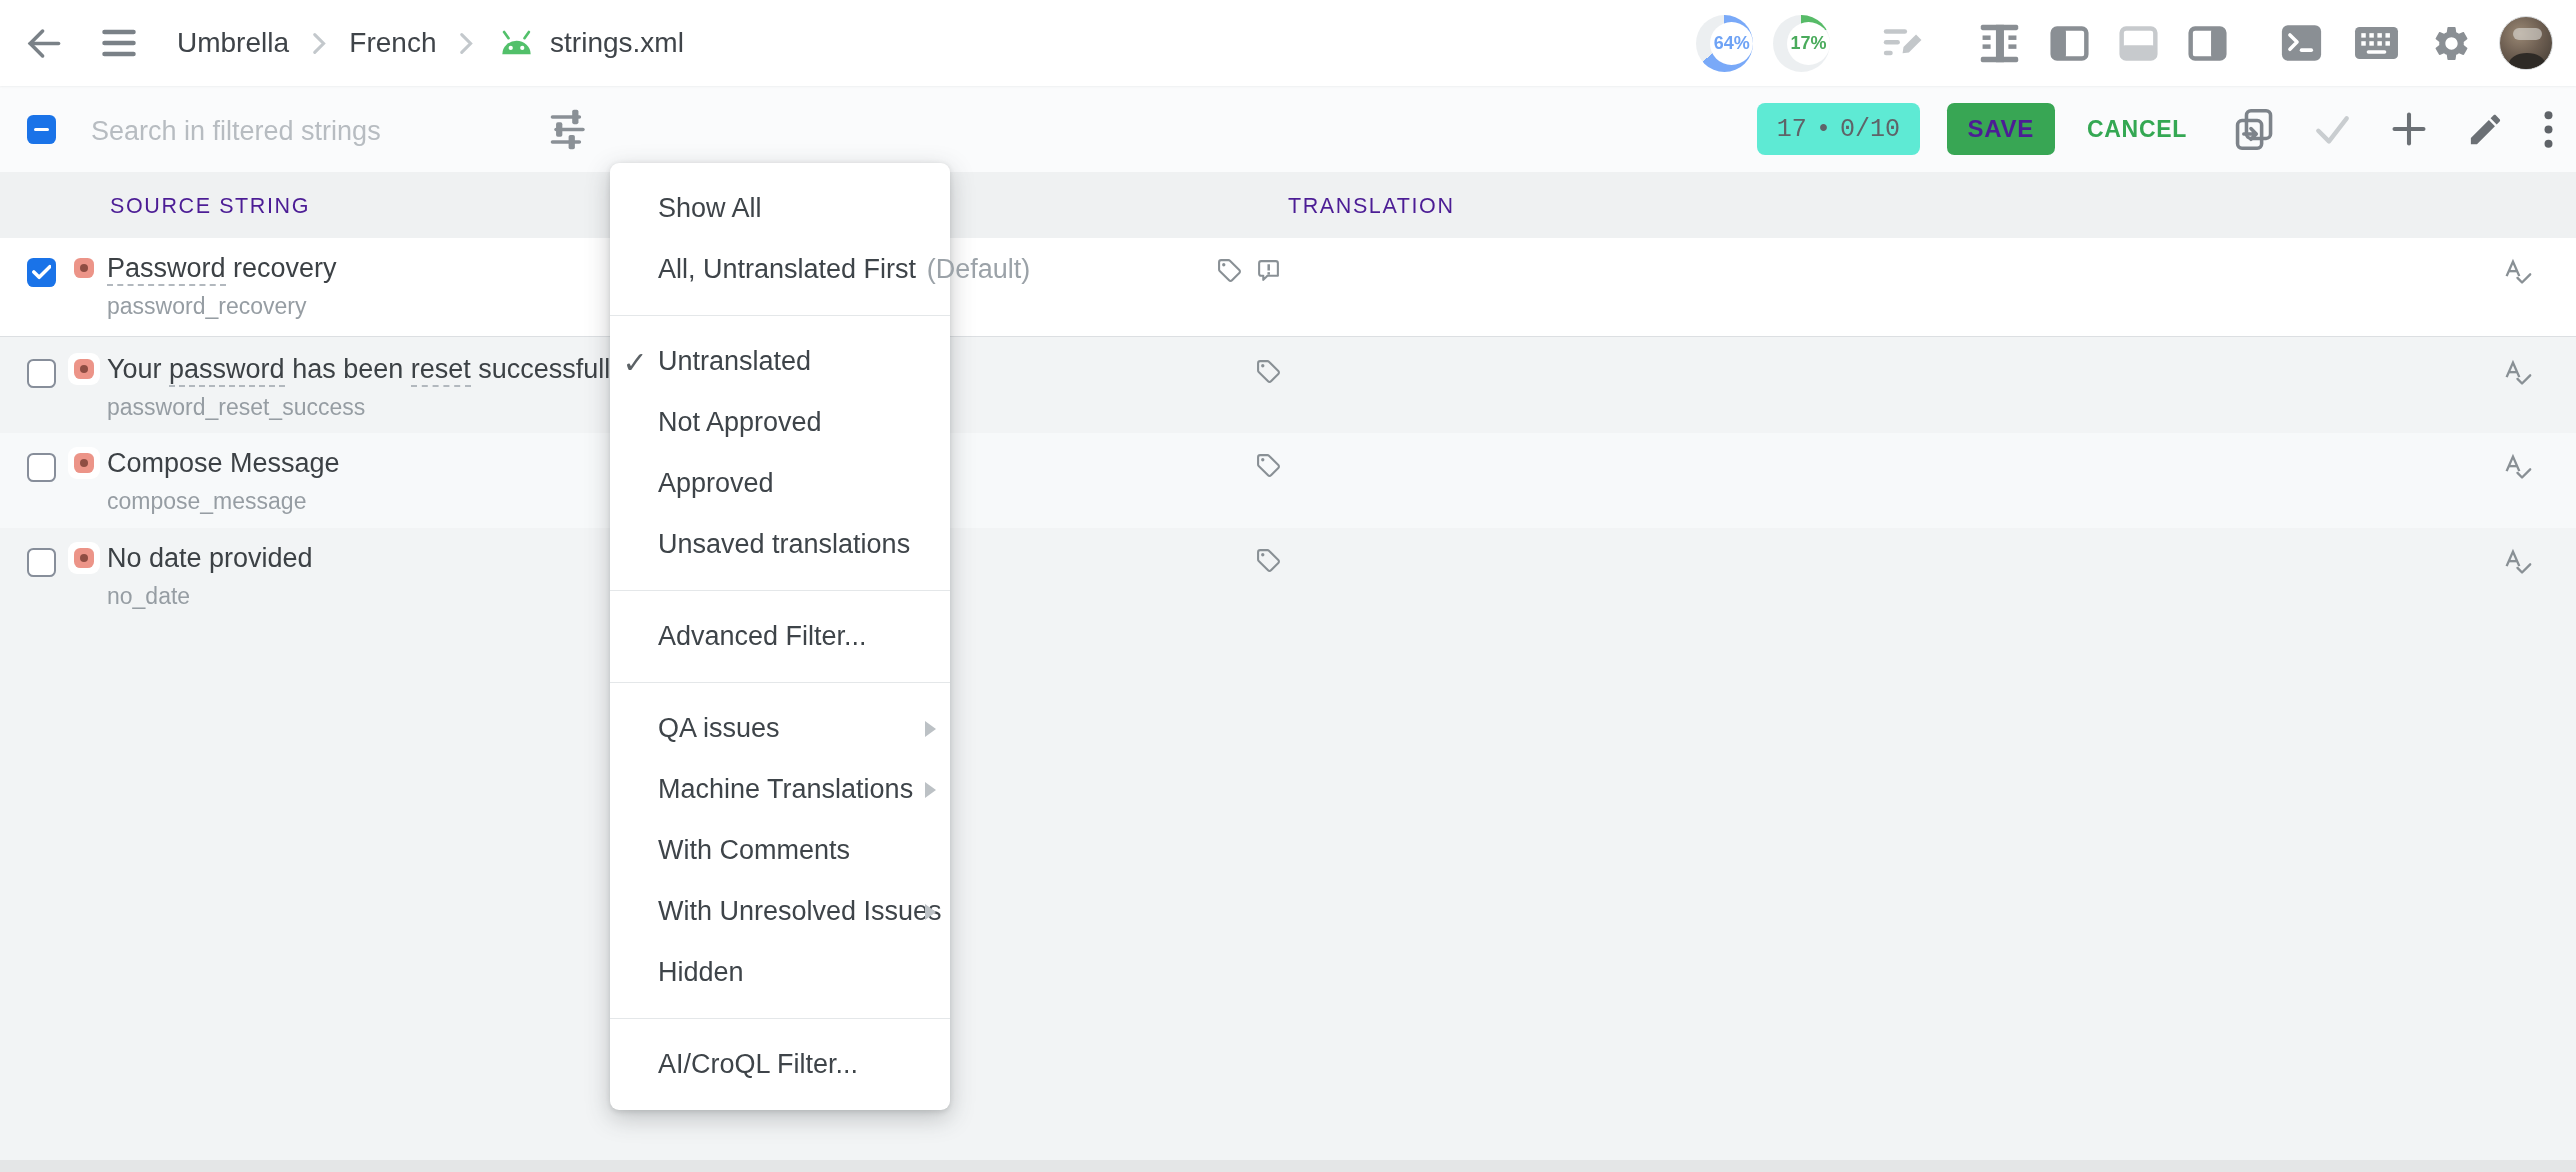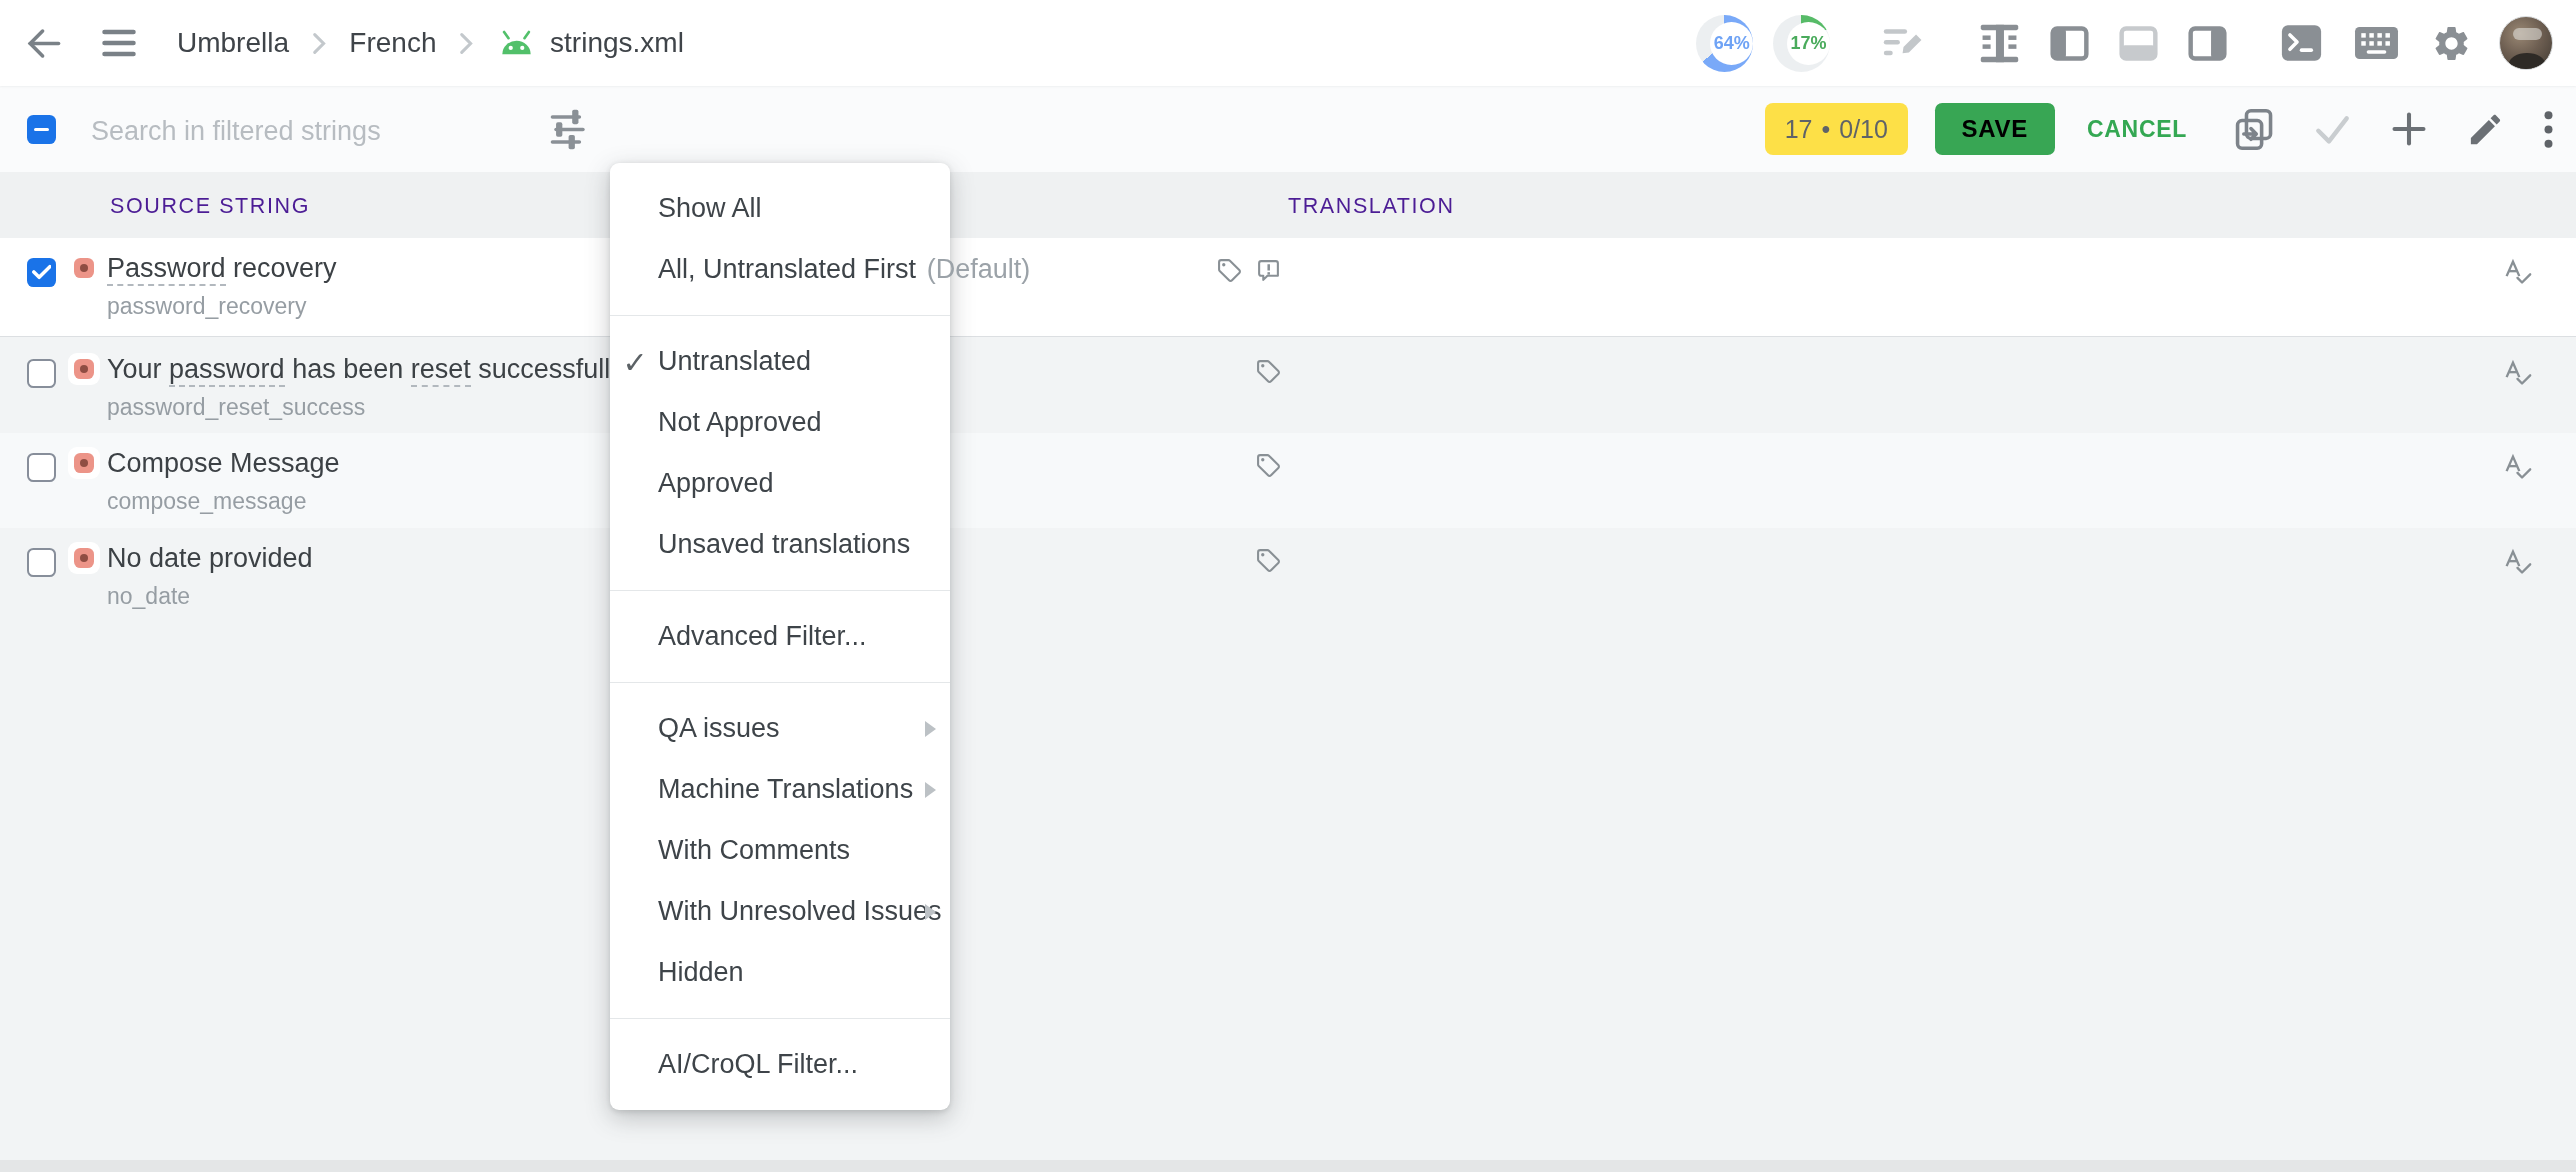--- a/index.html
+++ b/index.html
@@ -32,23 +32,23 @@
             font-size:27px; color:#3c4145; font-family:"Liberation Sans",sans-serif; }
   .search::placeholder { color:#b7bcc1; }
   .tune { position:absolute; left:547px; top:21.5px; width:45px; height:43px; }
   .filterbtn { position:absolute; left:610px; top:98px; width:72px; height:61px; background:#e9ebea; border-radius:10.7px;
                display:flex; flex-direction:column; align-items:center; justify-content:center; gap:7.2px; cursor:pointer; z-index:6; }
   .fb1 { width:39px; height:6.3px; background:#474d51; border-radius:1.8px; }
   .fb2 { width:24px; height:6.3px; background:#474d51; border-radius:1.8px; }
   .fb3 { width:10.7px; height:6.3px; background:#474d51; border-radius:1.8px; }
   .fdot { position:absolute; right:3.6px; top:-7.2px; width:21.5px; height:21.5px; border-radius:50%; background:#34a853; }
   .toolbar-right { position:absolute; right:23px; top:0; height:86px; display:flex; align-items:center; }
-  .pill { background:#fde047; border-radius:8px; height:52px; display:flex; align-items:center; padding:0 19.7px;
-          font-size:25px; color:#5f6368; gap:9px; }
-  .savebtn { margin-left:27px; background:#38a654; color:#000000; border:none; border-radius:7.2px; height:52px; padding:0 27px;
+  .pill { background:#5eead4; border-radius:8px; height:52px; display:flex; align-items:center; padding:0 19.7px;
+          font-size:25px; color:#5f6368; gap:9px;font-family:Liberation Mono, monospace; }
+  .savebtn { margin-left:27px; background:#38a654; color:#4c1d95; border:none; border-radius:7.2px; height:52px; padding:0 21px;
              font-size:24px; font-weight:700; letter-spacing:0.7px; font-family:"Liberation Sans",sans-serif; cursor:pointer; }
   .cancelbtn { margin-left:32px; background:none; border:none; color:#34a853; font-size:23px; font-weight:700; letter-spacing:0.7px;
                font-family:"Liberation Sans",sans-serif; cursor:pointer; }
 
   
   .thead { position:absolute; left:0; top:172px; width:2576px; height:66px; background:#eff1f2; }
   .thlabel { position:absolute; top:21.5px; font-size:21.5px; font-weight:500; letter-spacing:1.6px; color:#4c1d95; }
   .row { position:absolute; left:0; width:2576px; }
   .row1 { top:238px; height:99px; background:#fff; border-bottom:1.8px solid #dcdfe2; }
   .row2 { top:339px; height:94px; background:#f2f4f5; }

